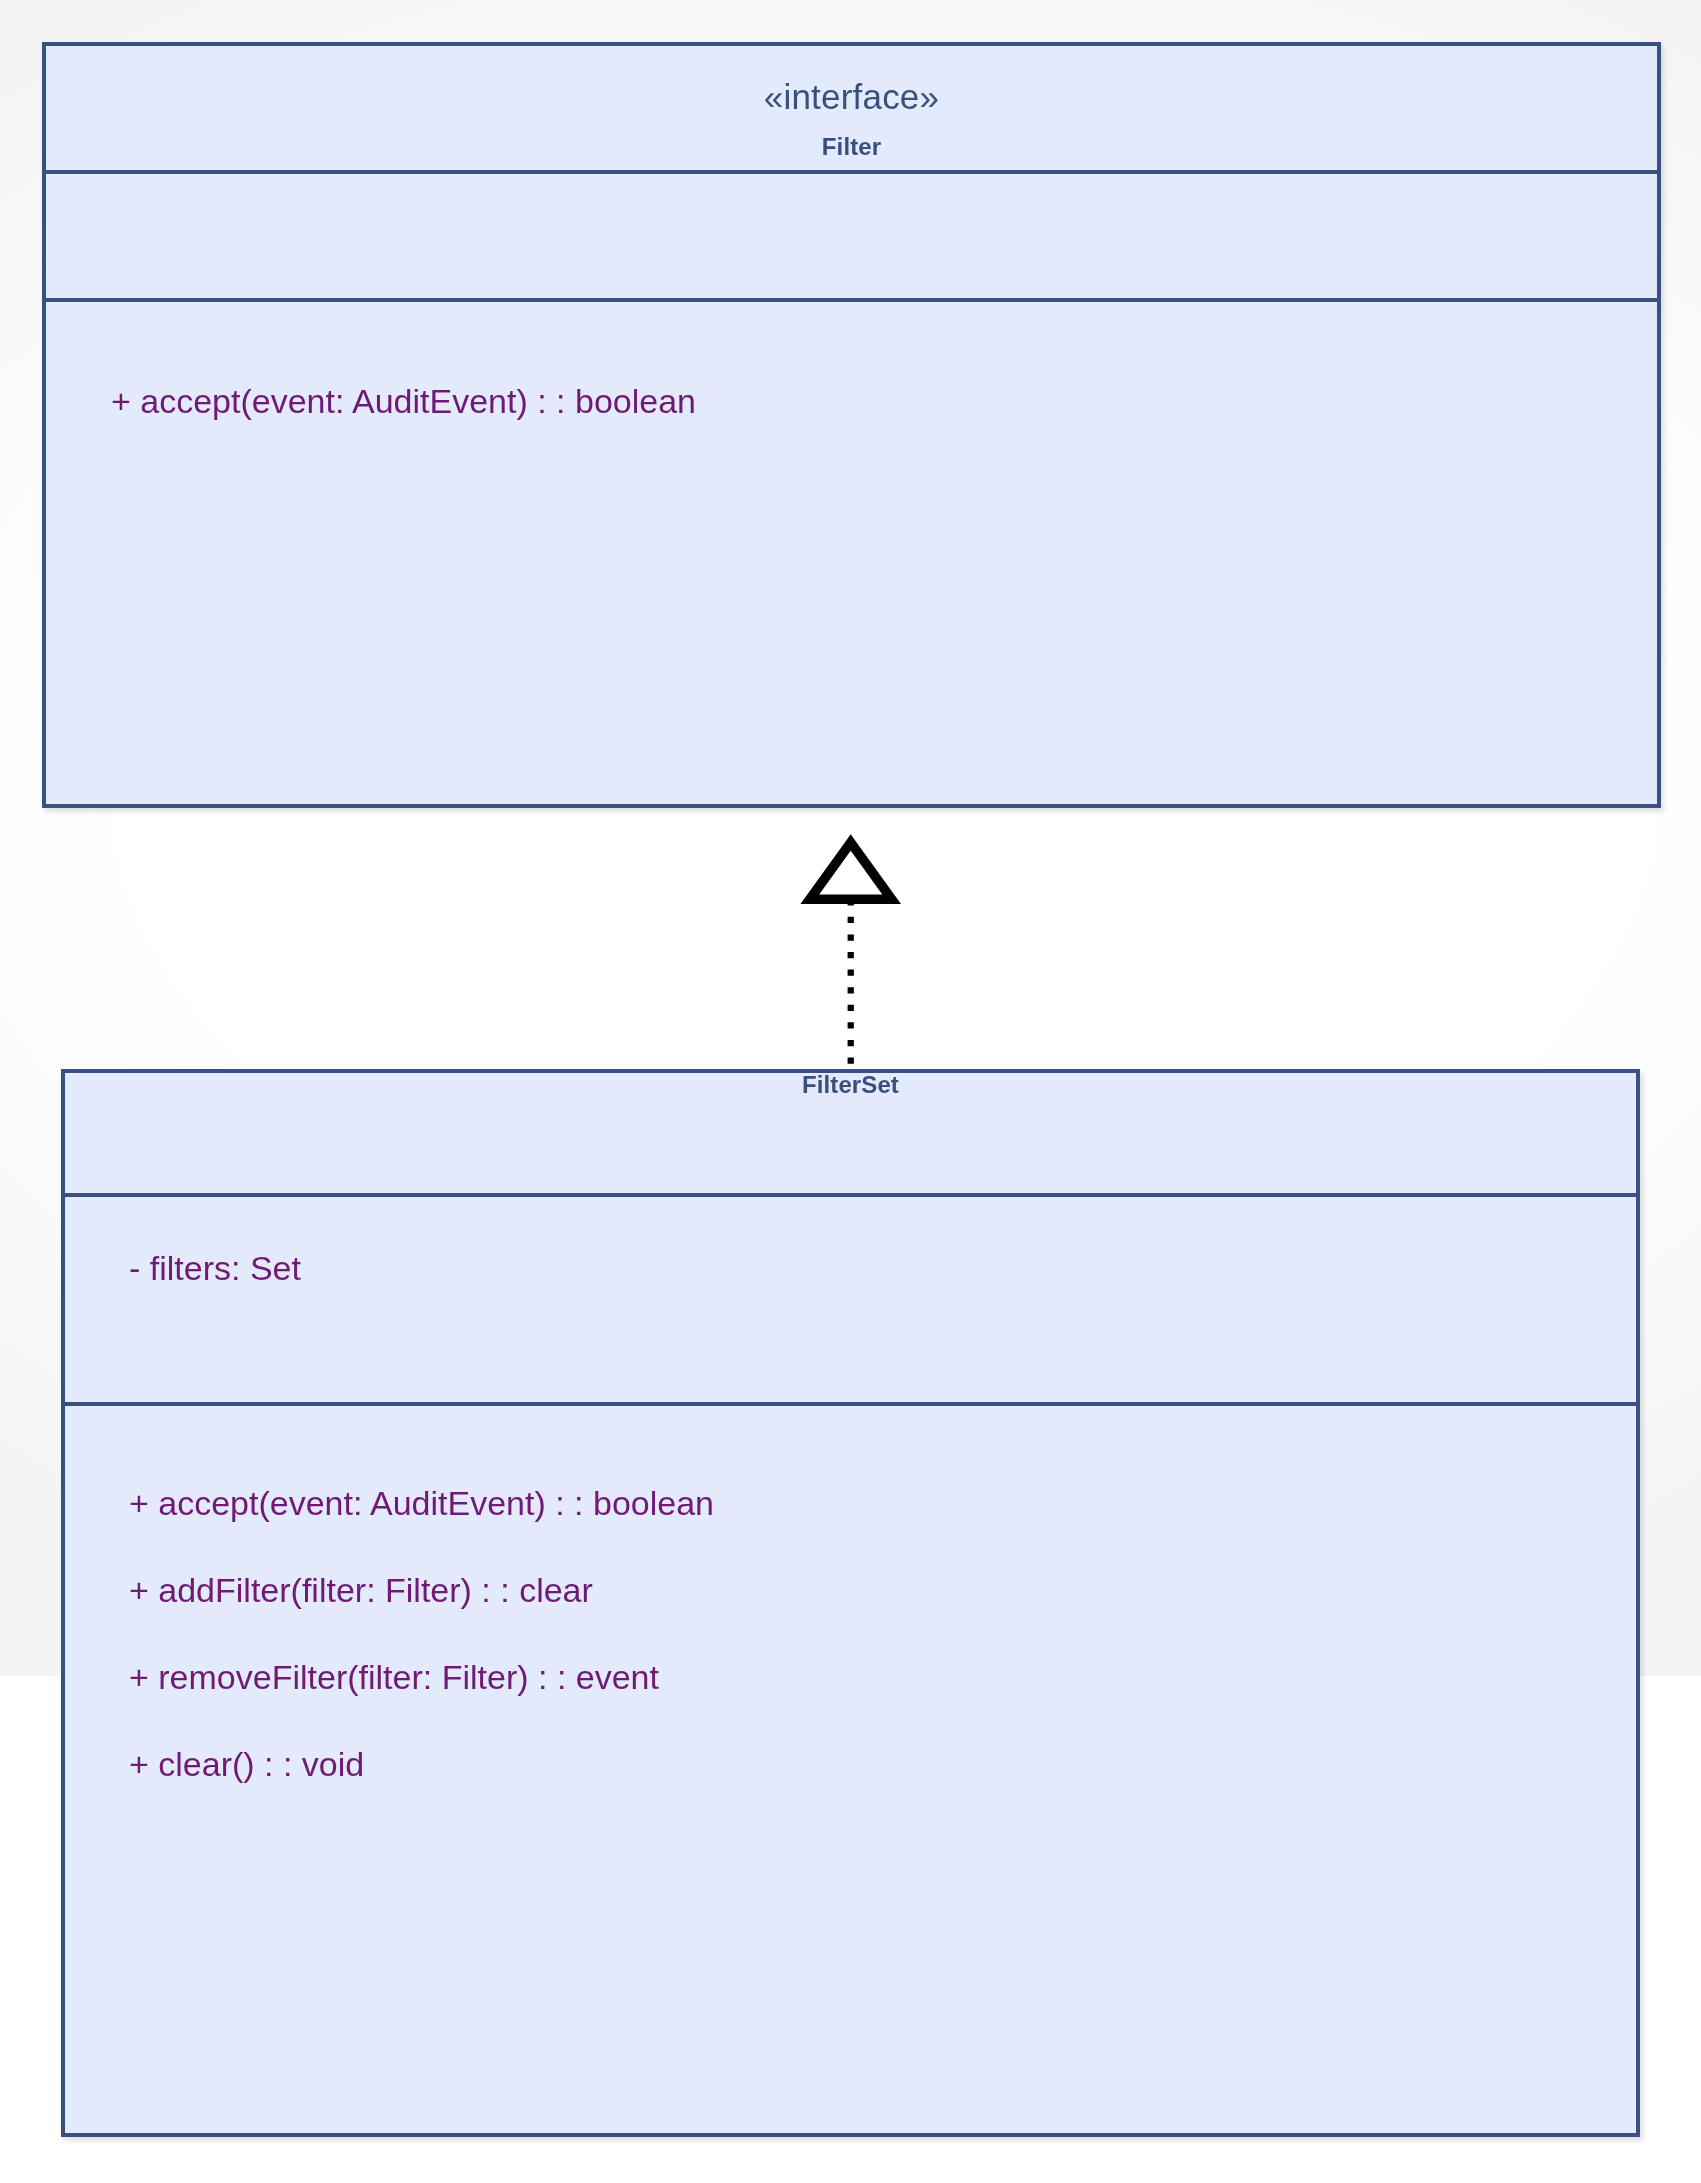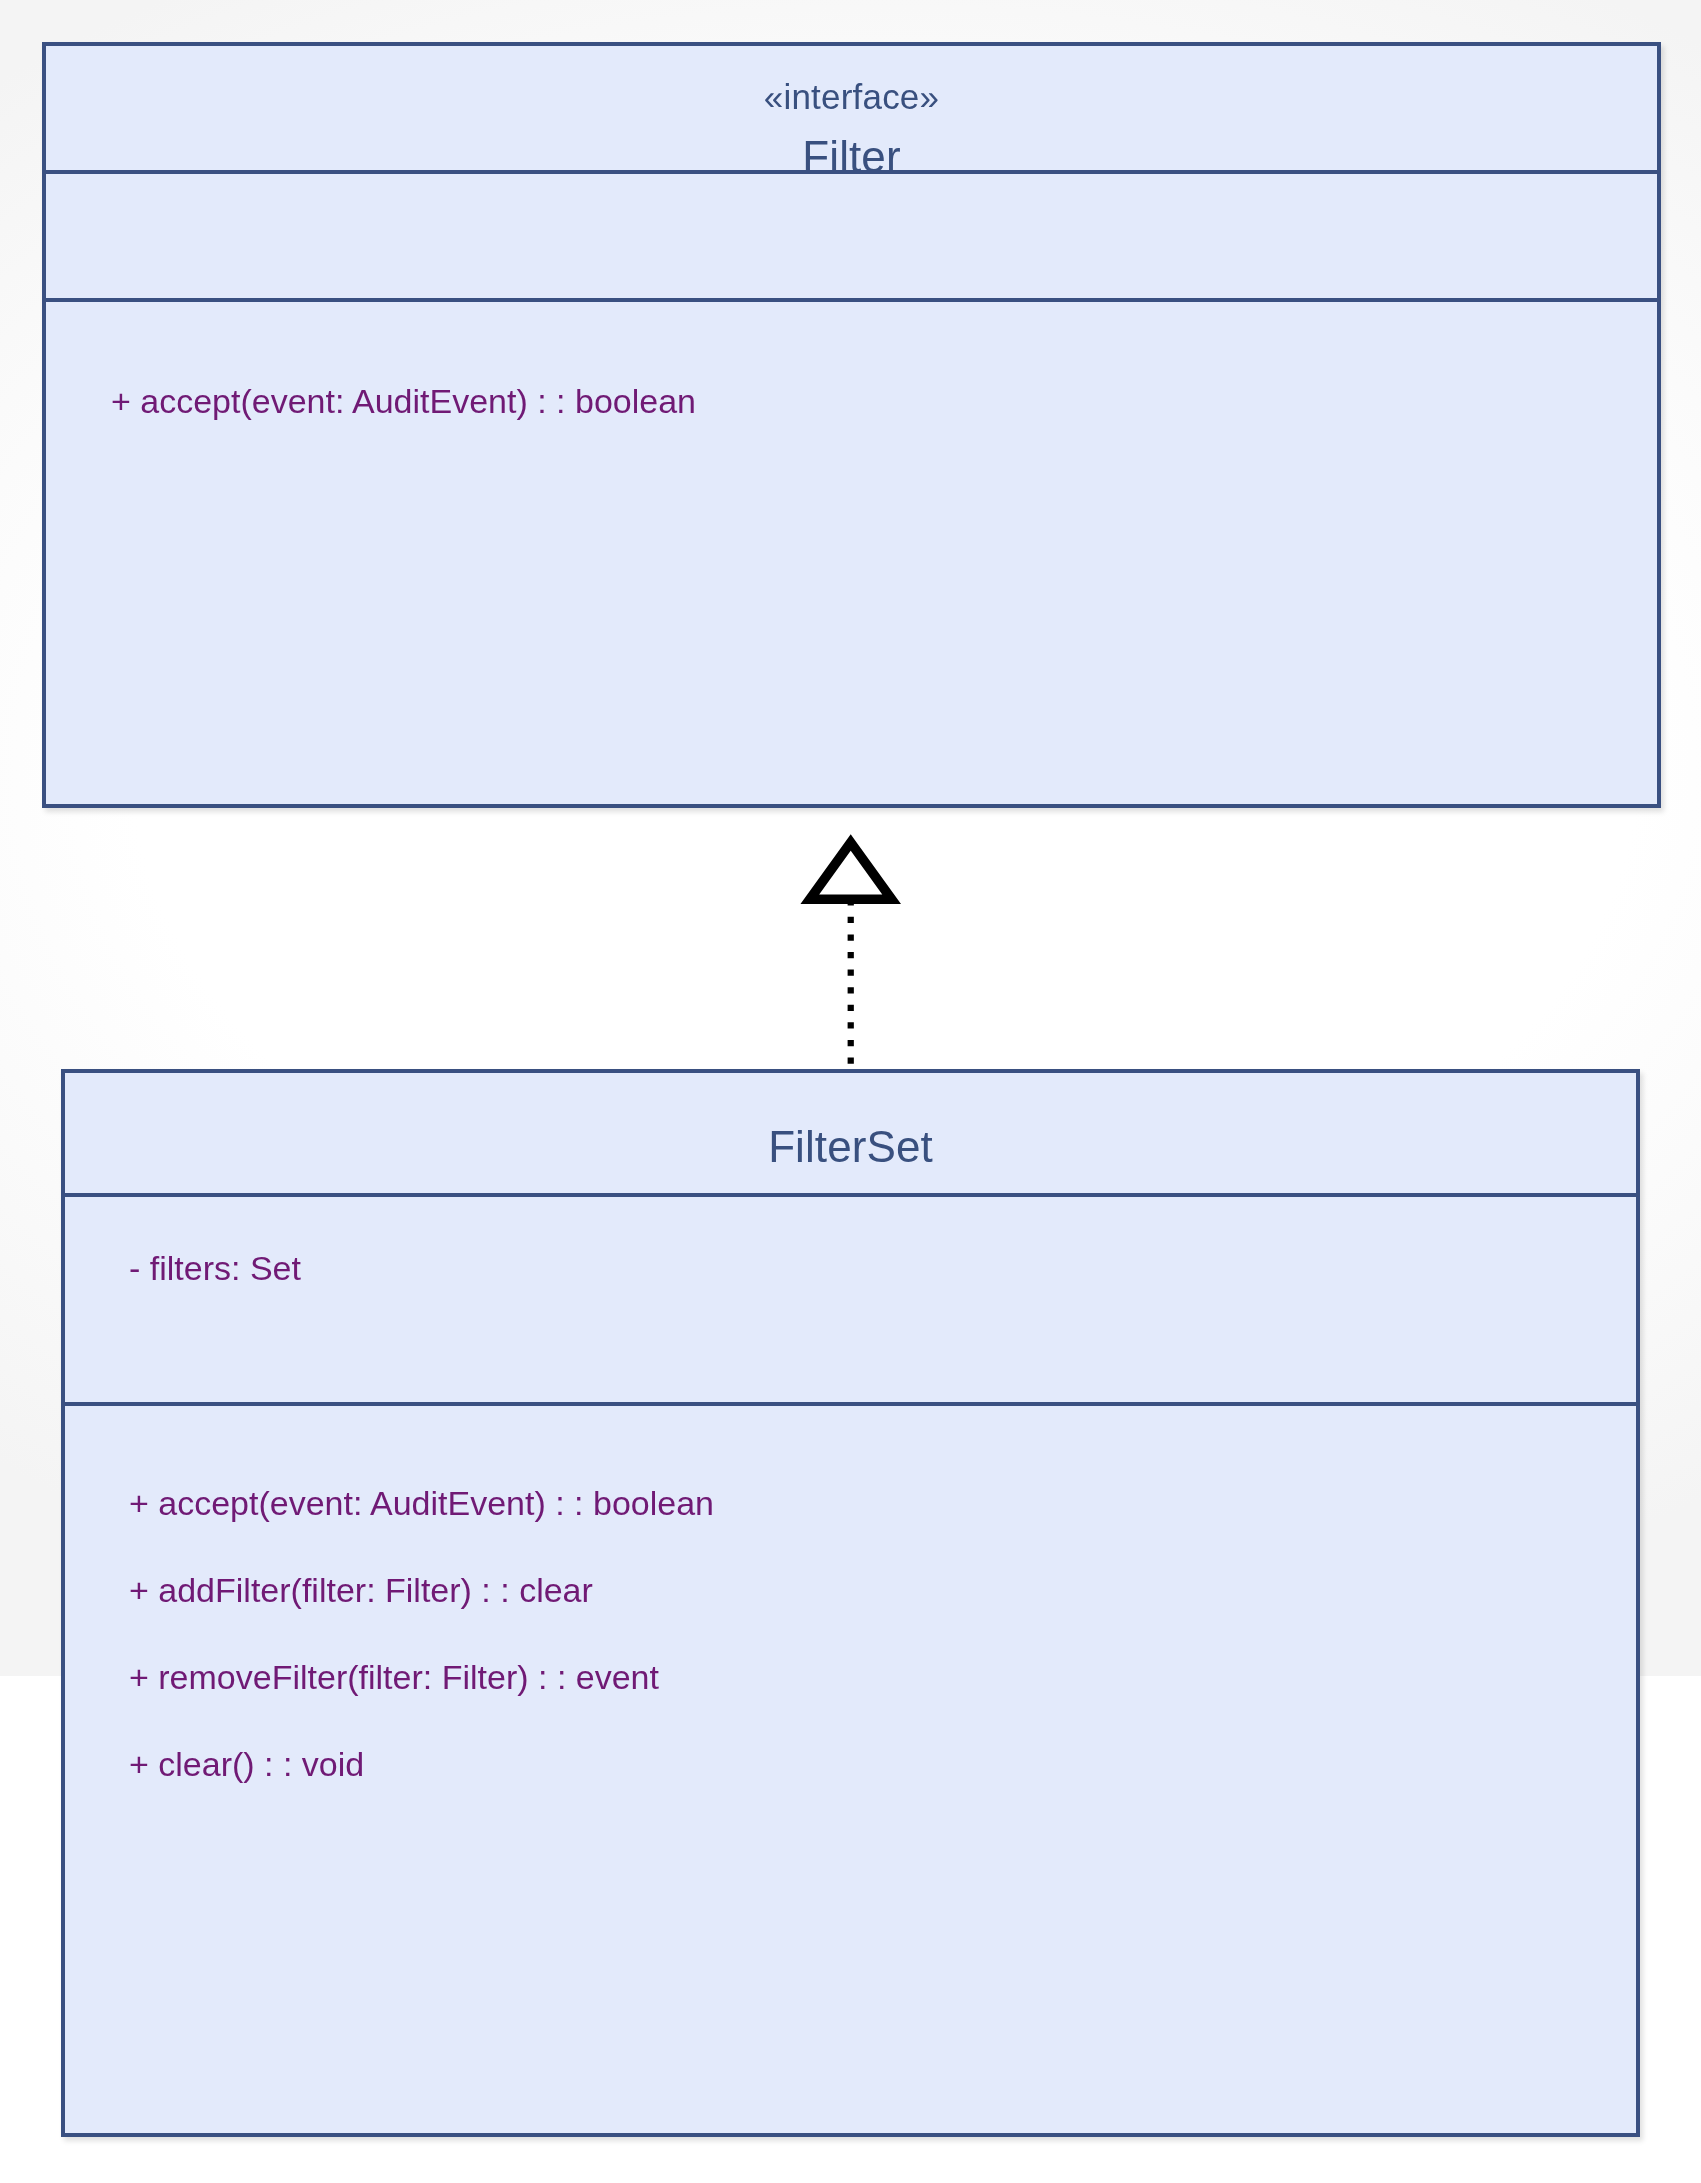--- a/index.html
+++ b/index.html
@@ -47,22 +47,22 @@
   }
   .stereotype {
     display: block;
     font-size: 35px;
     font-weight: 400;
     line-height: 1.0;
     letter-spacing: 0.2px;
   }
   .class-name {
     display: block;
-    font-size: 44px;
-    font-weight: 400;
+    font-size: 24px;
+    font-weight: 700;
     line-height: 1.0;
     letter-spacing: 0.1px;
   }
 
   
   .member-row {
     color: #701a75;
     font-size: 34px;
     font-weight: 400;
     line-height: 1.0;
@@ -96,21 +96,20 @@
 
   
   #class-filterset {
     left: 61px;
     top: 1069px;
     width: 1579px;
     height: 1068px;
   }
   #class-filterset .compartment-header {
     height: 120px;
-    padding-top: 52px;
   }
   #class-filterset .compartment-attributes {
     height: 209px;
     padding-left: 64px;
   }
   #class-filterset .compartment-attributes .member-row { margin-top: 54px; }
   #class-filterset .compartment-operations {
     padding-left: 64px;
     height: 611px;
   }

